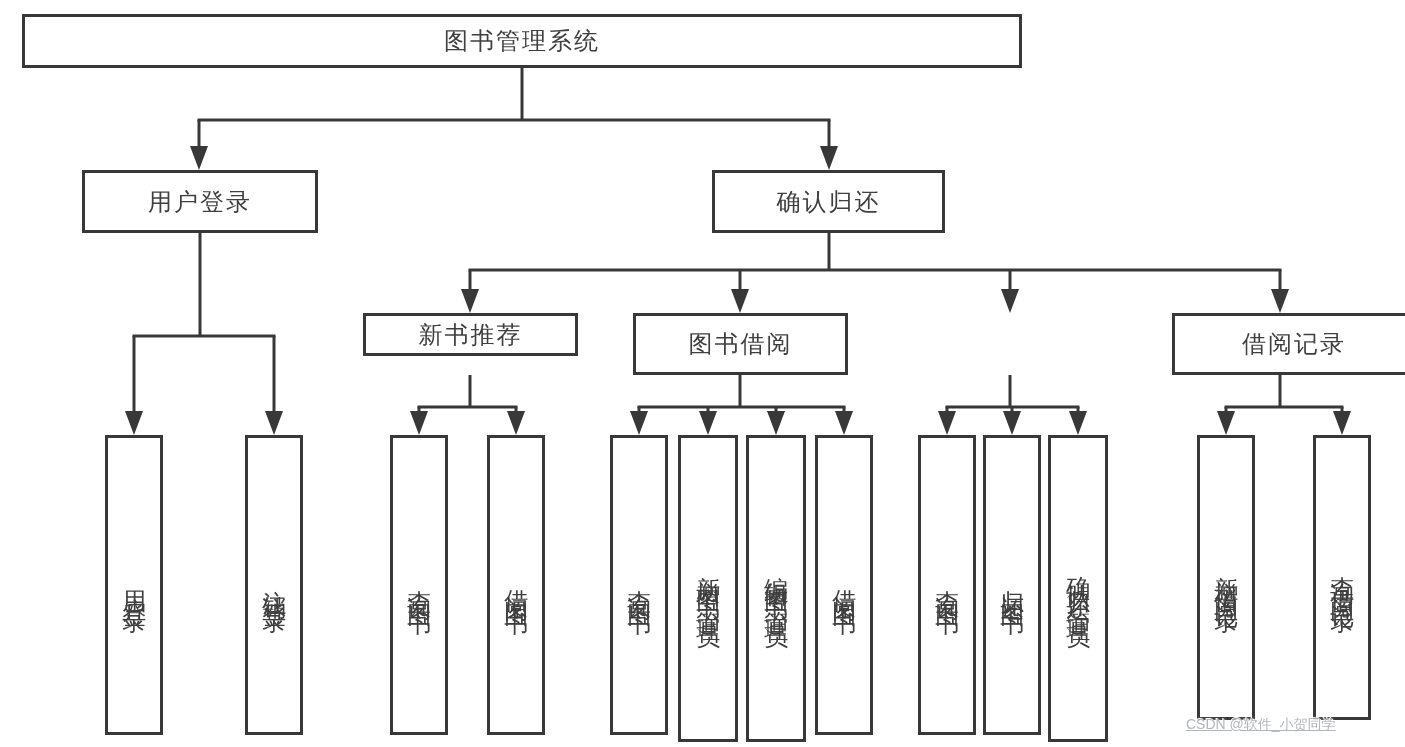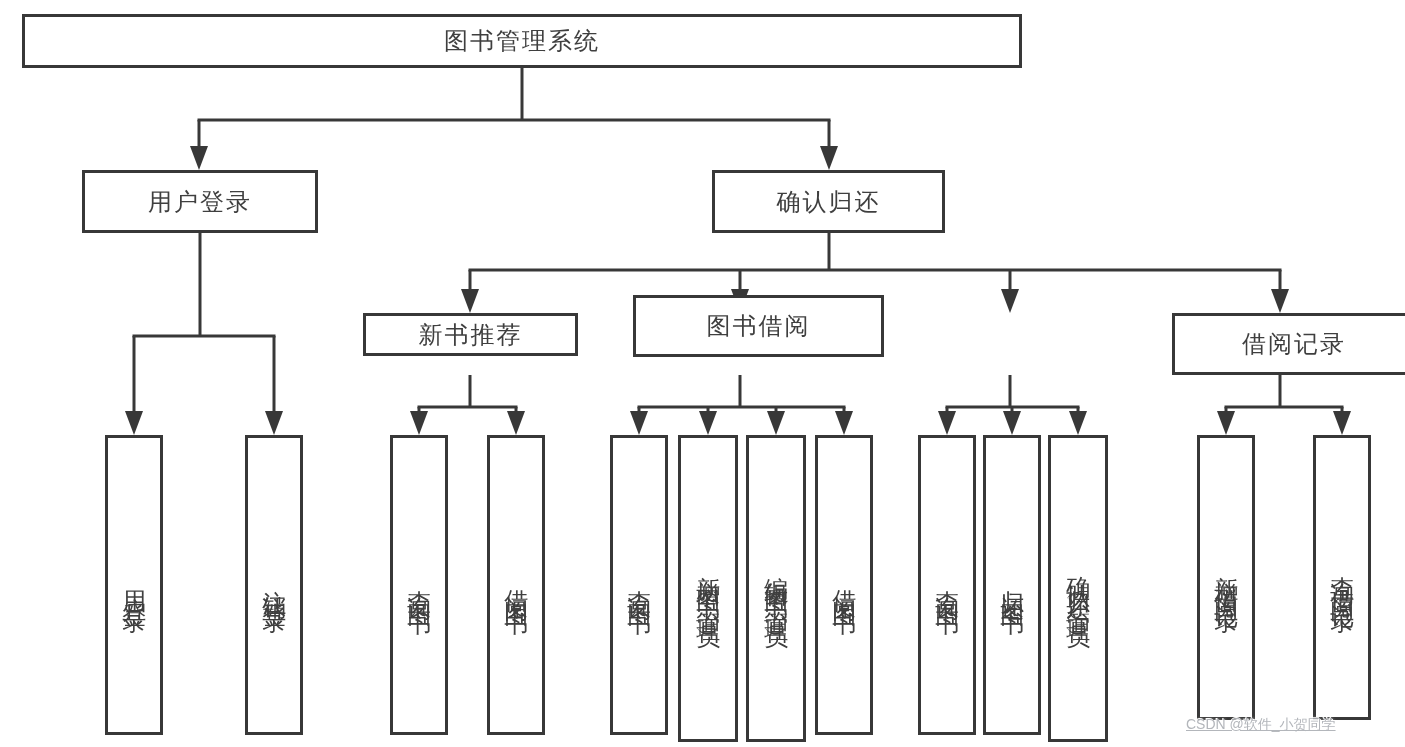--- a/index.html
+++ b/index.html
@@ -103,21 +103,21 @@
   <div class="hbox" style="left:82px;top:170px;width:236px;height:63px">
     <span class="hlabel">用户登录</span>
   </div>
   <div class="hbox" style="left:712px;top:170px;width:233px;height:63px">
     <span class="hlabel">确认归还</span>
   </div>
 
   <div class="hbox" style="left:363px;top:313px;width:215px;height:43px">
     <span class="hlabel">新书推荐</span>
   </div>
-  <div class="hbox" style="left:633px;top:295px;width:251px;height:62px">
+  <div class="hbox" style="left:633px;top:313px;width:215px;height:62px">
     <span class="hlabel">图书借阅</span>
   </div>
   <div class="hbox" style="left:1172px;top:313px;width:244px;height:62px">
     <span class="hlabel">借阅记录</span>
   </div>
 
   <div class="vbox" style="left:105px;top:435px;width:58px;height:300px">
     <span class="vlabel">用户登录</span>
   </div>
   <div class="vbox" style="left:245px;top:435px;width:58px;height:300px">

